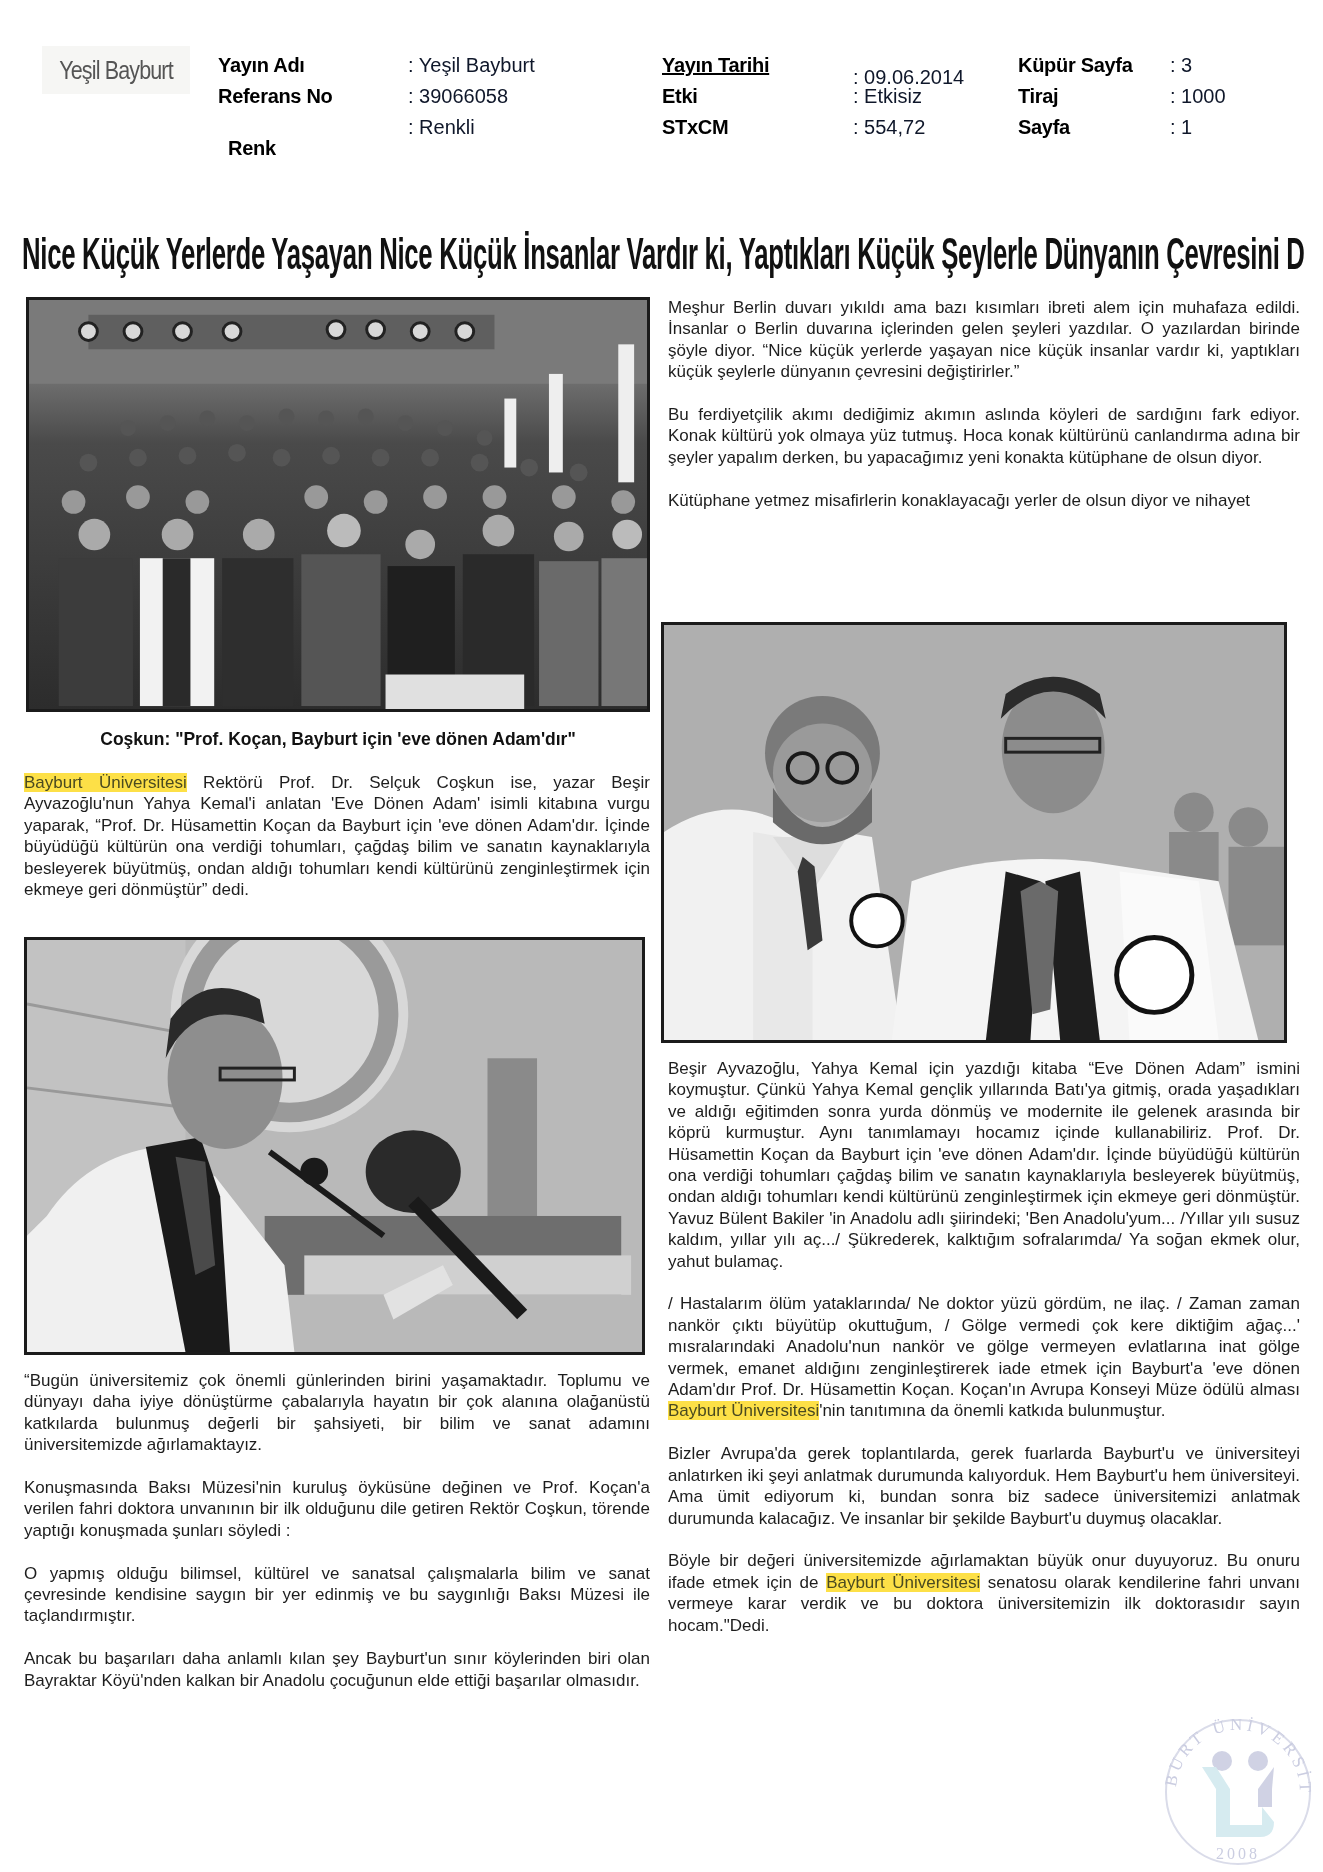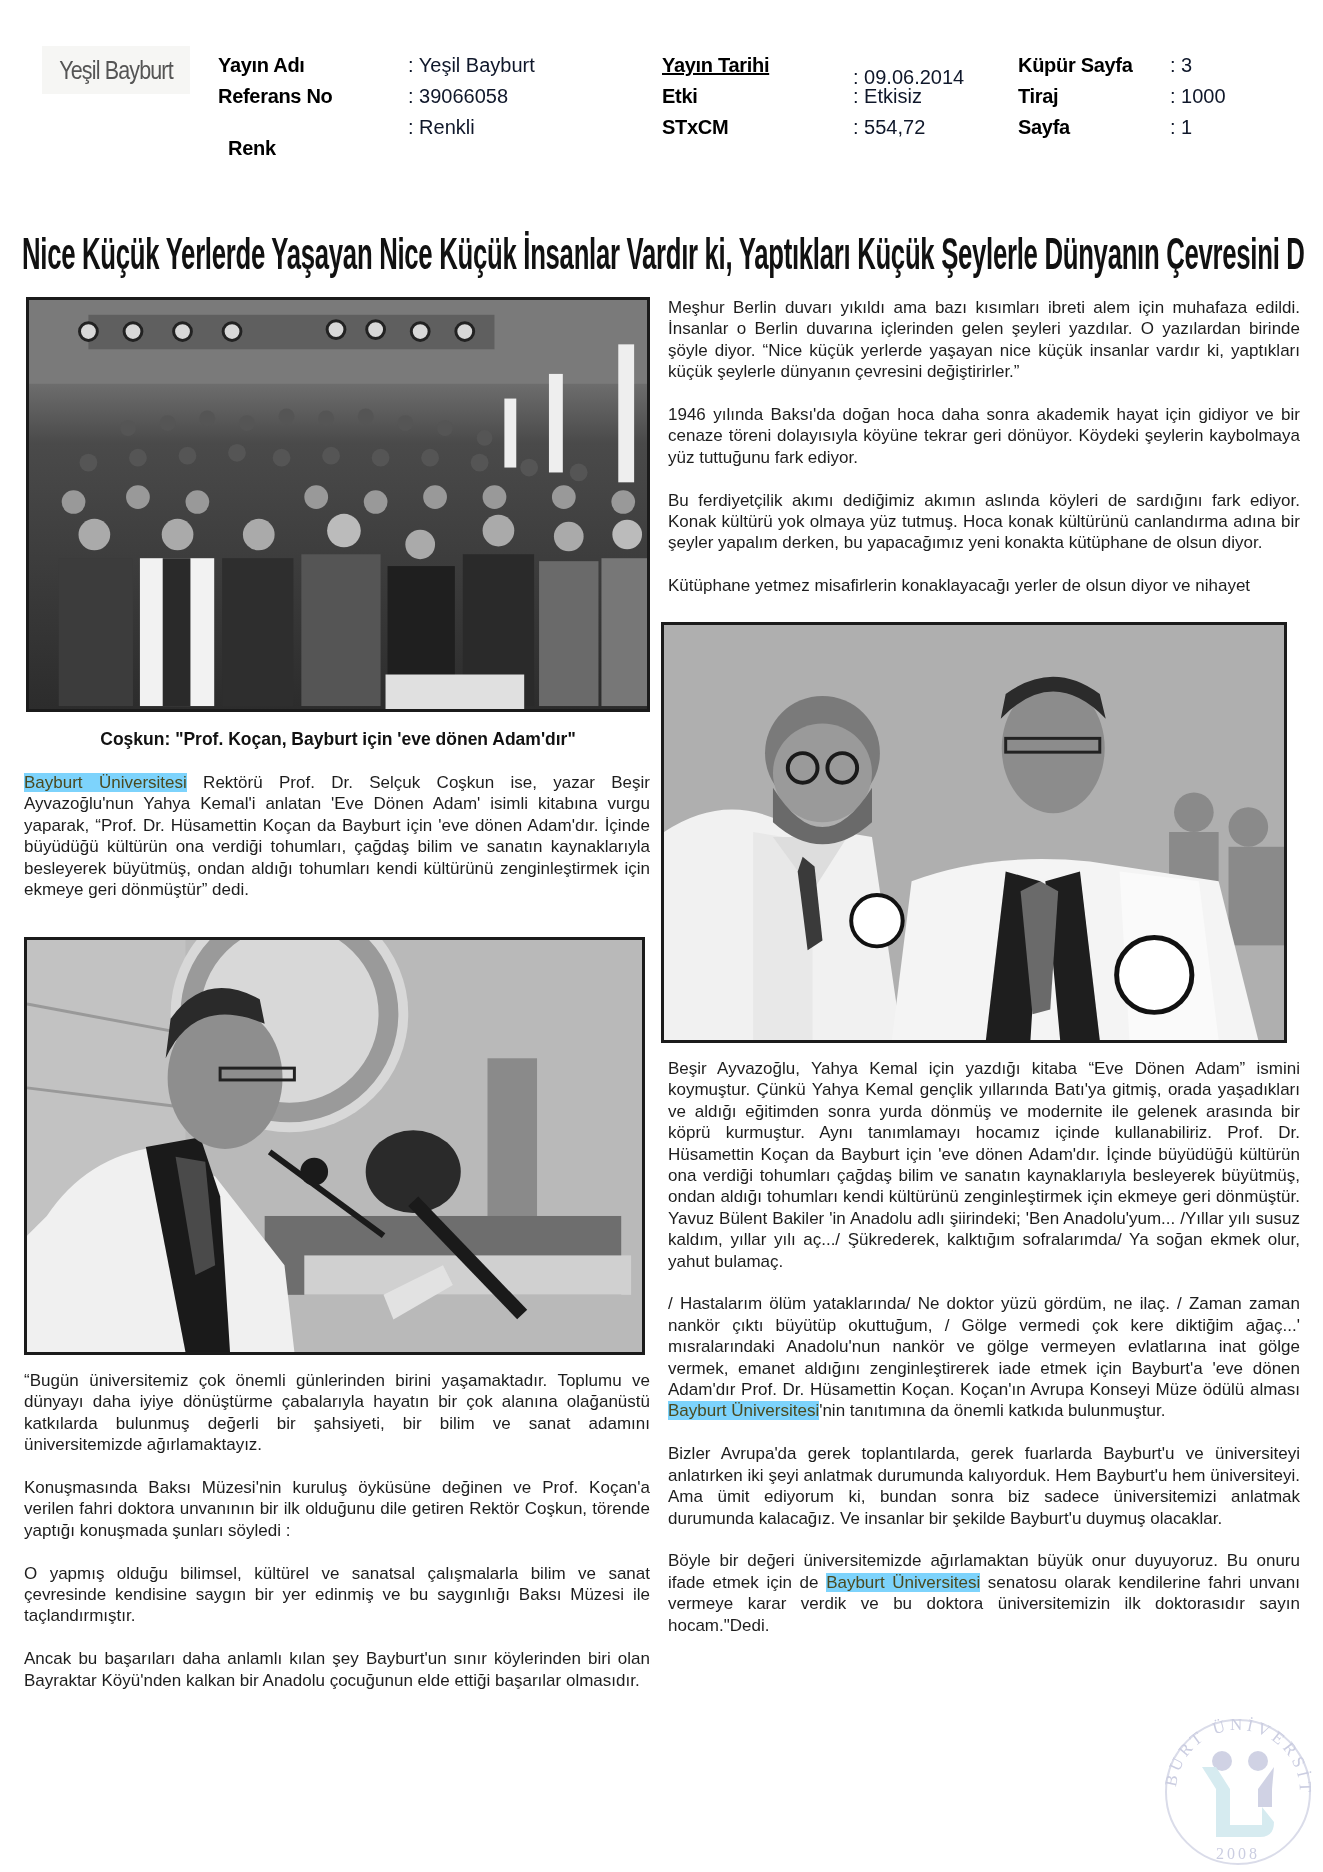--- a/index.html
+++ b/index.html
@@ -17,21 +17,21 @@
   .headline span { display: inline-block; font-family: "Liberation Sans", sans-serif; font-weight: bold; font-size: 44px; line-height: 56px; color: #111; white-space: nowrap; transform-origin: left top; transform: scaleX(0.585); letter-spacing: -0.5px; }
 
   .photo { position: absolute; border: 3px solid #1b1b1b; overflow: hidden; background: #666; }
   .photo svg { width: 100%; height: 100%; display: block; }
 
   .caption { position: absolute; left: 26px; top: 729px; width: 624px; text-align: center; font-weight: bold; font-size: 17.5px; color: #111; white-space: nowrap; }
 
   .col { position: absolute; font-size: 17px; line-height: 21.4px; color: #1d1d1d; text-align: justify; }
   .col p { margin-bottom: 21.4px; }
   .col p.tight { margin-bottom: 0; }
-  .hl { background: #7dd3fc; color: #4a4a20; }
+  .hl { background: #fde047; color: #4a4a20; }
 
   .watermark { position: absolute; left: 1154px; top: 1697px; width: 165px; height: 170px; opacity: 0.85; }
 </style>
 </head>
 <body>
 
 <div class="logo-box">
   <span class="logo-text">Yeşil Bayburt</span>
 </div>
 
@@ -142,21 +142,20 @@
         <circle cx="604" cy="238" r="15" fill="#bbb"></circle>
     </g>
     <rect x="360" y="380" width="140" height="35" fill="#e0e0e0"></rect>
   </svg>
 </div>
 
 <div class="caption">Coşkun: "Prof. Koçan, Bayburt için 'eve dönen Adam'dır"</div>
 
 <div class="col" style="left:668px;top:297px;width:632px;">
   <p>Meşhur Berlin duvarı yıkıldı ama bazı kısımları ibreti alem için muhafaza edildi. İnsanlar o Berlin duvarına içlerinden gelen şeyleri yazdılar. O yazılardan birinde şöyle diyor. “Nice küçük yerlerde yaşayan nice küçük insanlar vardır ki, yaptıkları küçük şeylerle dünyanın çevresini değiştirirler.”</p>
-  <p>1946 yılında Baksı'da doğan hoca daha sonra akademik hayat için gidiyor ve bir cenaze töreni dolayısıyla köyüne tekrar geri dönüyor. Köydeki şeylerin kaybolmaya yüz tuttuğunu fark ediyor.</p>
   <p>Bu ferdiyetçilik akımı dediğimiz akımın aslında köyleri de sardığını fark ediyor. Konak kültürü yok olmaya yüz tutmuş. Hoca konak kültürünü canlandırma adına bir şeyler yapalım derken, bu yapacağımız yeni konakta kütüphane de olsun diyor.</p>
   <p class="tight">Kütüphane yetmez misafirlerin konaklayacağı yerler de olsun diyor ve nihayet</p>
 </div>
 
 <div class="photo" style="left:661px;top:622px;width:626px;height:421px;">
   <svg viewBox="0 0 626 421" preserveAspectRatio="none">
     <rect width="626" height="421" fill="#a8a8a8"></rect>
     <rect x="0" y="0" width="626" height="421" fill="#b4b4b4" opacity="0.6"></rect>
     <g fill="#8a8a8a">
       <circle cx="535" cy="190" r="20"></circle>

